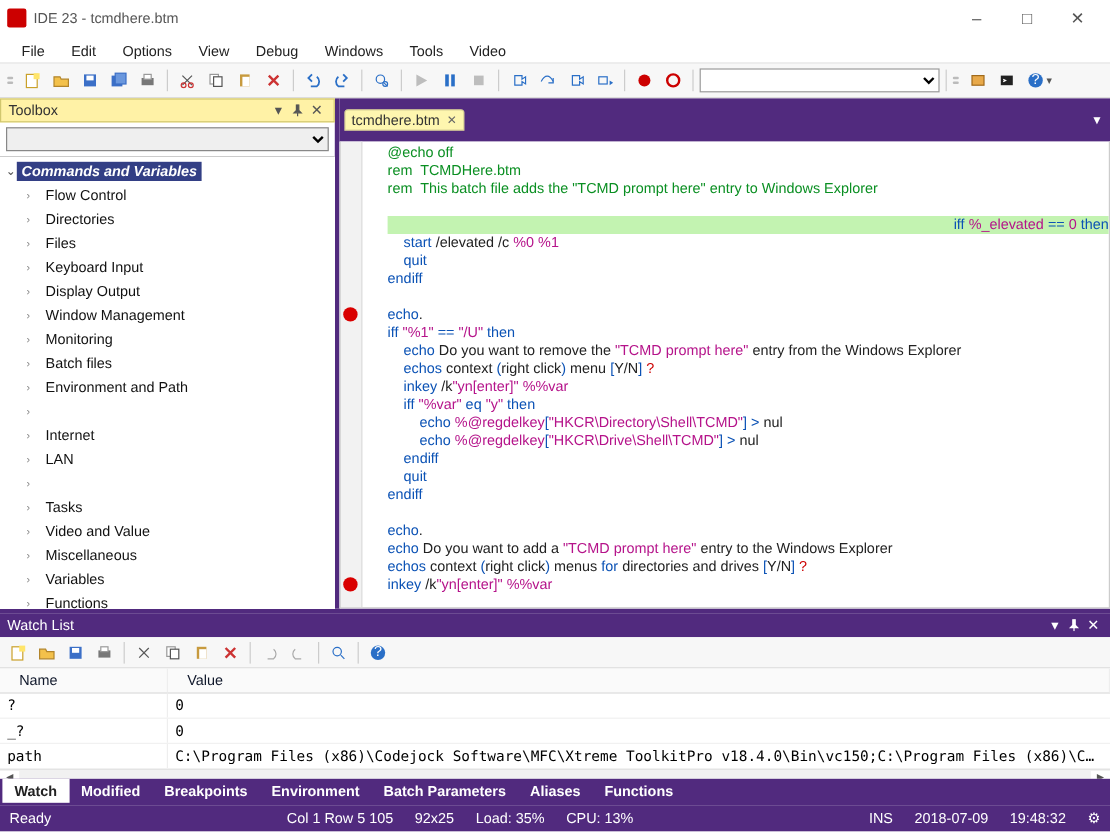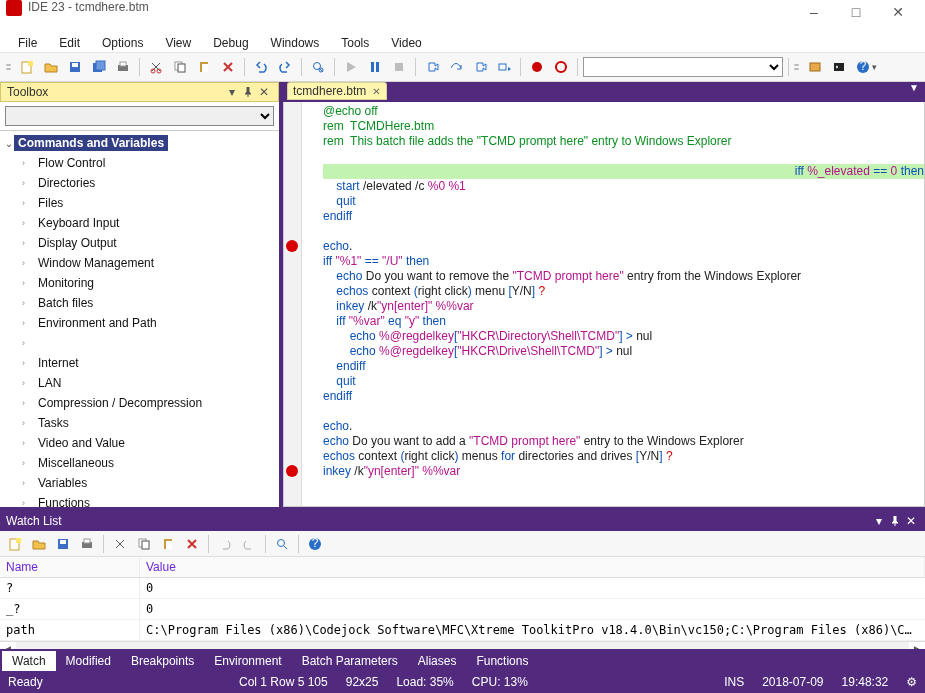--- a/index.html
+++ b/index.html
@@ -1,19 +1,19 @@
 <!DOCTYPE html>
 <html><head>
 <meta charset="utf-8">
 <style>
 * { margin: 0; padding: 0; box-sizing: border-box; font-family: "Segoe UI", Tahoma, sans-serif; font-size: 12px; }
 body { width: 925px; height: 693px; background: #fff; display: flex; flex-direction: column; overflow: hidden; }
 
 
-.titlebar { height: 30px; background: #fff; display: flex; padding: 0 6px; border-bottom: 1px solid #fff; }
+.titlebar { height: 30px; background: #fff; display: flex; align-items: center; padding: 0 6px; border-bottom: 1px solid #fff; }
 .titlebar .appicon { width: 16px; height: 16px; background: #c00; border-radius: 2px; margin-right: 6px; }
 .titlebar .title { color: #555; flex: 1; }
 .titlebar .winbtn { width: 42px; height: 24px; display: flex; align-items: center; justify-content: center; color: #555; font-size: 14px; }
 
 
 .menubar { height: 22px; display: flex; align-items: flex-end; padding: 0 8px; gap: 2px; }
 .menubar .item { padding: 2px 10px; color: #222; }
 
 
 .toolbar { height: 30px; display: flex; align-items: center; padding: 2px 6px; border-top: 1px solid #e5e5e5; border-bottom: 1px solid #d5d5d5; background: #f7f7f7; gap: 2px; }
@@ -35,21 +35,21 @@
 .tree-root { display: flex; align-items: center; padding: 2px 4px; }
 .tree-root .chev { width: 10px; text-align: center; color: #555; font-size: 10px; }
 .tree-root .lbl { background: #333a80; color: #fff; padding: 1px 4px; font-weight: 600; 
   background: #333f80; }
 .tree-root .lbl { background: #2f3f91; }
 .tree-item { display: flex; align-items: center; padding: 2px 4px 2px 22px; color: #111; line-height: 16px; }
 .tree-item .chev { width: 10px; margin-right: 6px; color: #888; font-size: 9px; }
 
 
 .editor { flex: 1; display: flex; flex-direction: column; min-width: 0; }
-.doctabs { height: 20px; background: #512a7e; display: flex; align-items: flex-start; padding-left: 4px; }
+.doctabs { height: 36px; background: #512a7e; display: flex; align-items: center; padding-left: 4px; }
 .doctab { height: 18px; background: #fef6af; border-top-left-radius: 3px; border-top-right-radius: 3px; display: flex; align-items: center; padding: 0 6px; gap: 6px; color: #333; box-shadow: 0 0 0 1px rgba(0,0,0,.15) inset; }
 .doctab .x { color: #666; font-size: 10px; }
 .doctabs .spacer { flex:1; }
 .doctabs .drop { color: #fff; padding: 0 6px; font-size: 10px; }
 .code-wrap { flex: 1; display: flex; background: #fff; border: 1px solid #ccc; border-top: none; min-height: 0; overflow: hidden; gap: 17px; }
 .gutter { width: 18px; background: #f2f2f2; border-right: 1px solid #ddd; position: relative; }
 .bp { position: absolute; left: 2px; width: 12px; height: 12px; background: #d90000; border-radius: 50%; }
 .code { flex: 1; overflow: auto; font-family: Consolas, "Courier New", monospace; font-size: 13px; line-height: 15px; padding: 2px 0 2px 4px; white-space: pre; color: #222; }
 .ln { height: 15px; }
 .hl { background: #c3f3b1; text-align: right; }
@@ -61,42 +61,42 @@
 .err { color: #c00; }
 
 
 .watch { height: 160px; display: flex; flex-direction: column; border-top: 0; }
 .watch-hdr { height: 20px; background: #512a7e; color: #fff; display: flex; align-items: center; padding: 0 6px; }
 .watch-hdr .spacer { flex:1; }
 .watch-hdr .hbtn { width: 16px; height: 16px; display:flex; align-items:center; justify-content:center; color: #fff; }
 .watch-tools { height: 26px; display: flex; align-items: center; padding: 2px 4px; gap: 2px; background: #f7f7f7; border-bottom: 1px solid #ddd; }
 .watch-grid { flex: 1; overflow: hidden; display: flex; flex-direction: column; }
 .wg-head { display: flex; border-bottom: 1px solid #ddd; background: #fafafa; }
-.wg-head div { padding: 3px 6px; border-right: 1px solid #eee; color: #6d28d9; }
+.wg-head div { padding: 3px 16px; border-right: 1px solid #eee; color: #0f172a; }
 .nm { width: 140px; }
 .vl { flex: 1; }
 .wg-row { display: flex; border-bottom: 1px solid #f1f1f1; }
 .wg-row div { padding: 3px 6px; font-family: Consolas, monospace; font-size: 12px; }
 .wg-row .nm { width: 140px; border-right: 1px solid #eee; }
 .wg-row .vl { flex: 1; overflow: hidden; white-space: nowrap; text-overflow: ellipsis; }
 .watch-sb { height: 16px; display: flex; align-items: center; border-top: 1px solid #ddd; }
 .watch-sb .arrow { width: 16px; text-align: center; color: #555; font-size: 10px; }
 .watch-sb .track { flex:1; height: 12px; background: #f1f1f1; }
-.watch-tabs { height: 22px; background: #512a7e; display: flex; align-items: flex-end; padding-left: 2px; }
+.watch-tabs { height: 22px; background: #512a7e; display: flex; align-items: flex-start; padding-left: 2px; font-weight: bold; }
 .wtab { padding: 3px 10px; color: #fff; font-size: 12px; }
 .wtab.active { background: #fff; color: #222; }
 
 
 .statusbar { height: 22px; background: #512a7e; color: #fff; display: flex; align-items: center; padding: 0 8px; gap: 18px; font-size: 12px; }
 .statusbar .cell { white-space: nowrap; }
 .statusbar .grow { flex: 1; }
 
 
 svg { display: block; }
-.tree-root .lbl { background:#333f85; }
+.tree-root .lbl { background:#333f85;font-style:italic; }
 </style>
 </head>
 <body>
 
 <div class="titlebar">
   <div class="appicon"></div>
   <div class="title">IDE 23 - tcmdhere.btm</div>
   <div class="winbtn">–</div>
   <div class="winbtn">□</div>
   <div class="winbtn">✕</div>
@@ -330,21 +330,20 @@
           <div class="tree-item">
             <span class="chev">›</span>
             <span>Internet</span>
           </div>
           <div class="tree-item">
             <span class="chev">›</span>
             <span>LAN</span>
           </div>
           <div class="tree-item">
             <span class="chev">›</span>
-            <span>Compression / Decompression</span>
           </div>
           <div class="tree-item">
             <span class="chev">›</span>
             <span>Tasks</span>
           </div>
           <div class="tree-item">
             <span class="chev">›</span>
             <span>Video and Value</span>
           </div>
           <div class="tree-item">

